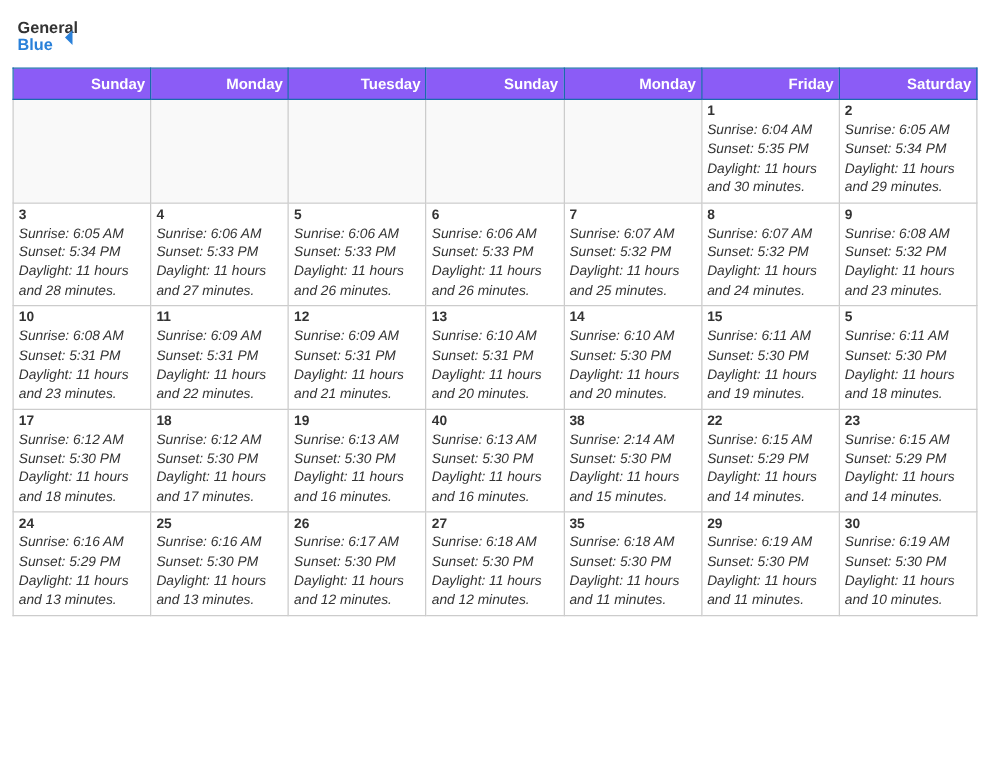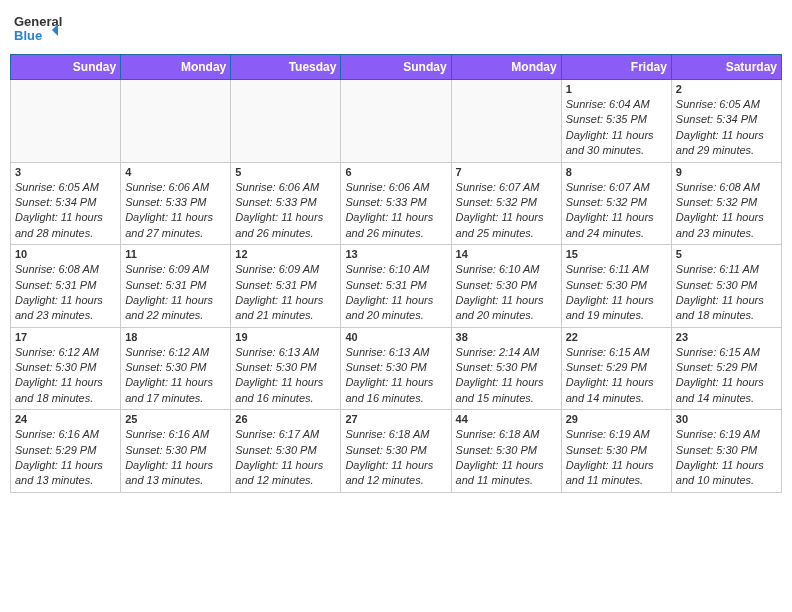--- a/index.html
+++ b/index.html
@@ -274,21 +274,21 @@
 Sunset: 5:30 PM
 Daylight: 11 hours and 12 minutes.</div>
         </td>
         <td>
           <span class="day-num">27</span>
           <div class="day-info" style="white-space: pre-line;">Sunrise: 6:18 AM
 Sunset: 5:30 PM
 Daylight: 11 hours and 12 minutes.</div>
         </td>
         <td>
-          <span class="day-num">44</span>
+          <span class="day-num">35</span>
           <div class="day-info" style="white-space: pre-line;">Sunrise: 6:18 AM
 Sunset: 5:30 PM
 Daylight: 11 hours and 11 minutes.</div>
         </td>
         <td>
           <span class="day-num">29</span>
           <div class="day-info" style="white-space: pre-line;">Sunrise: 6:19 AM
 Sunset: 5:30 PM
 Daylight: 11 hours and 11 minutes.</div>
         </td>

